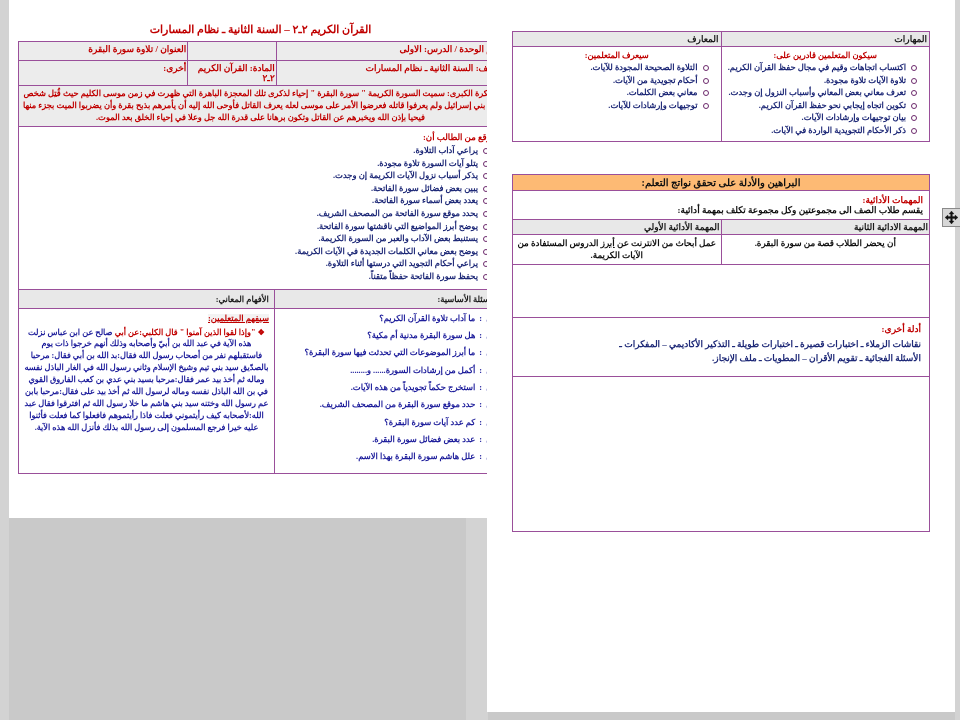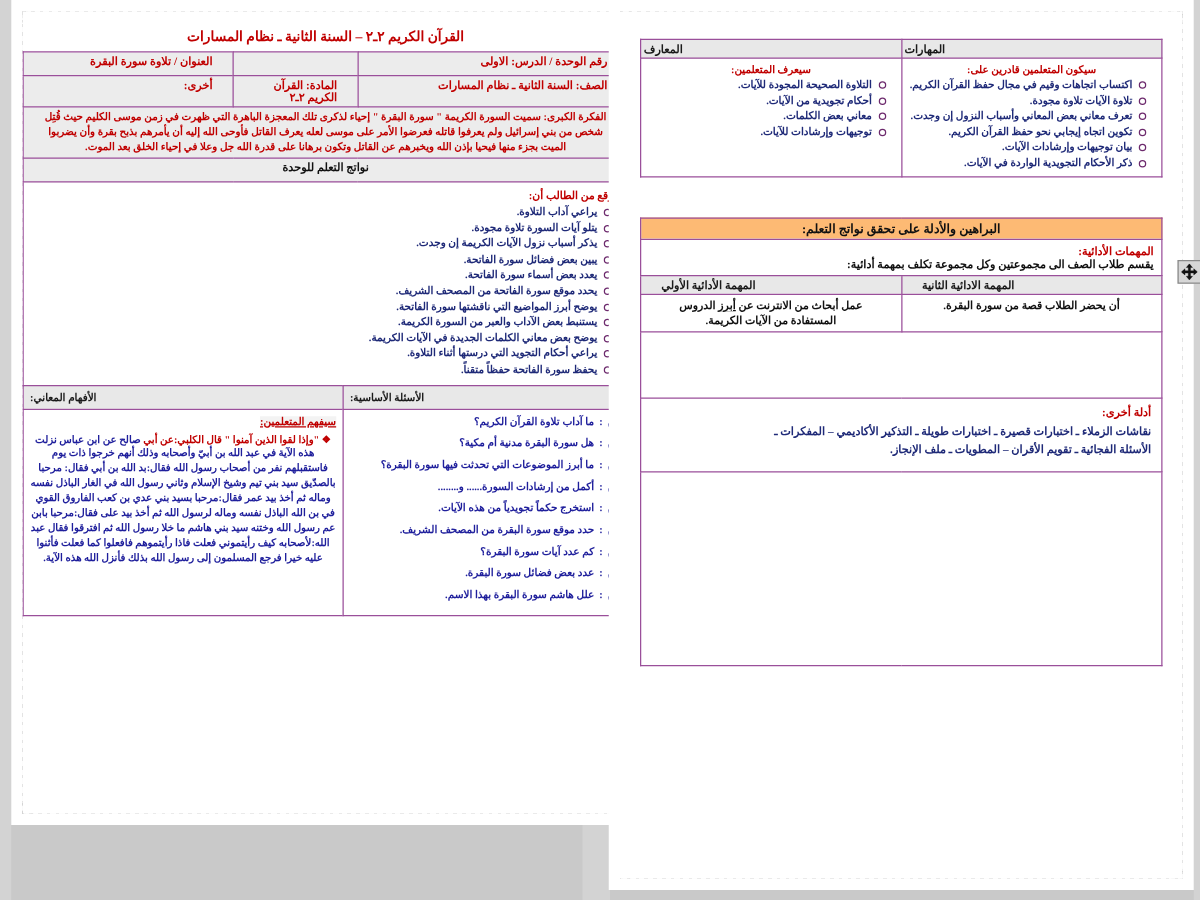--- a/index.html
+++ b/index.html
@@ -26,38 +26,38 @@
     background-image:
       repeating-linear-gradient(135deg,#8d8d8d 0 2px,#f2f2f2 2px 5px),
       repeating-linear-gradient(135deg,#8d8d8d 0 2px,#f2f2f2 2px 5px),
       repeating-linear-gradient(45deg,#8d8d8d 0 2px,#f2f2f2 2px 5px),
       repeating-linear-gradient(45deg,#8d8d8d 0 2px,#f2f2f2 2px 5px);
     background-size:100% 9px,100% 9px,9px 100%,9px 100%;
     background-position:left top,left bottom,left top,right top;
     background-repeat:no-repeat;
     pointer-events:none;
   }
-  #page-left{left:9px;top:0px;width:503px;height:660px;}
+  #page-left{left:9px;top:0px;width:503px;height:518px;}
   #page-right{left:487px;top:0px;width:468px;height:712px;}
   #page-right{left:487px;}
 
   .sheet-inner{position:relative;width:100%;height:100%;background:#fff;overflow:hidden;}
 
   
   table.doc{
     border-collapse:collapse;
     width:100%;
     table-layout:fixed;
   }
   table.doc td, table.doc th{
     border:1px solid #9a4f9a;
-    padding:2px 16px;
+    padding:2px 1px;
     vertical-align:top;
   }
-  .hdr{background:#e8e8e8;text-align:left;font-weight:bold;color:#1a1a1a;margin-top:19px;}
+  .hdr{background:#e8e8e8;text-align:right;font-weight:bold;color:#1a1a1a;margin-top:19px;}
 
   
   .doctitle{
     text-align:center;color:#c00000;font-weight:bold;
     font-size:11px;margin:14px 0 5px 0;letter-spacing:0;
   }
   #tbl-header{font-size:9px;}
   #tbl-header td{height:14px;}
   #tbl-header .lbl{color:#c00000;font-weight:bold;}
   #tbl-header .val{color:#c00000;font-weight:bold;}
@@ -166,23 +166,20 @@
           <td class="cell-grey">
             <span class="lbl">أخرى:</span>
             <span class="val"></span>
           </td>
         </tr>
         <tr>
           <td colspan="3" class="bigidea">
             <span>الفكرة الكبرى:</span>
             <span>سميت السورة الكريمة " سورة البقرة " إحياء لذكرى تلك المعجزة الباهرة التي ظهرت في زمن موسى الكليم حيث قُتِل شخص من بني إسرائيل ولم يعرفوا قاتله فعرضوا الأمر على موسى لعله يعرف القاتل فأوحى الله إليه أن يأمرهم بذبح بقرة وأن يضربوا الميت بجزء منها فيحيا بإذن الله ويخبرهم عن القاتل وتكون برهانا على قدرة الله جل وعلا في إحياء الخلق بعد الموت.</span>
           </td>
-        </tr>
-        <tr>
-          <td colspan="3" class="band">نواتج التعلم للوحدة</td>
         </tr>
         <tr>
           <td colspan="3" style="background:#fff;padding:3px 6px 5px 6px;">
             <div class="lead">يتوقع من الطالب أن:</div>
             <ul class="bullets" id="outcomes-list">
                   <li>يراعي آداب التلاوة.</li>
                   <li>يتلو آيات السورة تلاوة مجودة.</li>
                   <li>يذكر أسباب نزول الآيات الكريمة إن وجدت.</li>
                   <li>يبين بعض فضائل سورة الفاتحة.</li>
                   <li>يعدد بعض أسماء سورة الفاتحة.</li>

